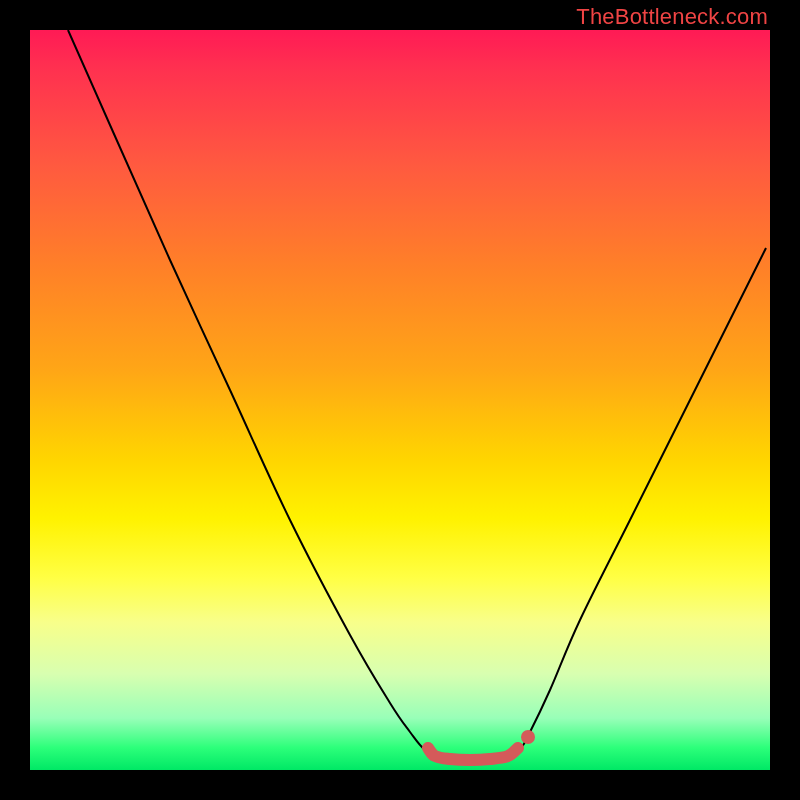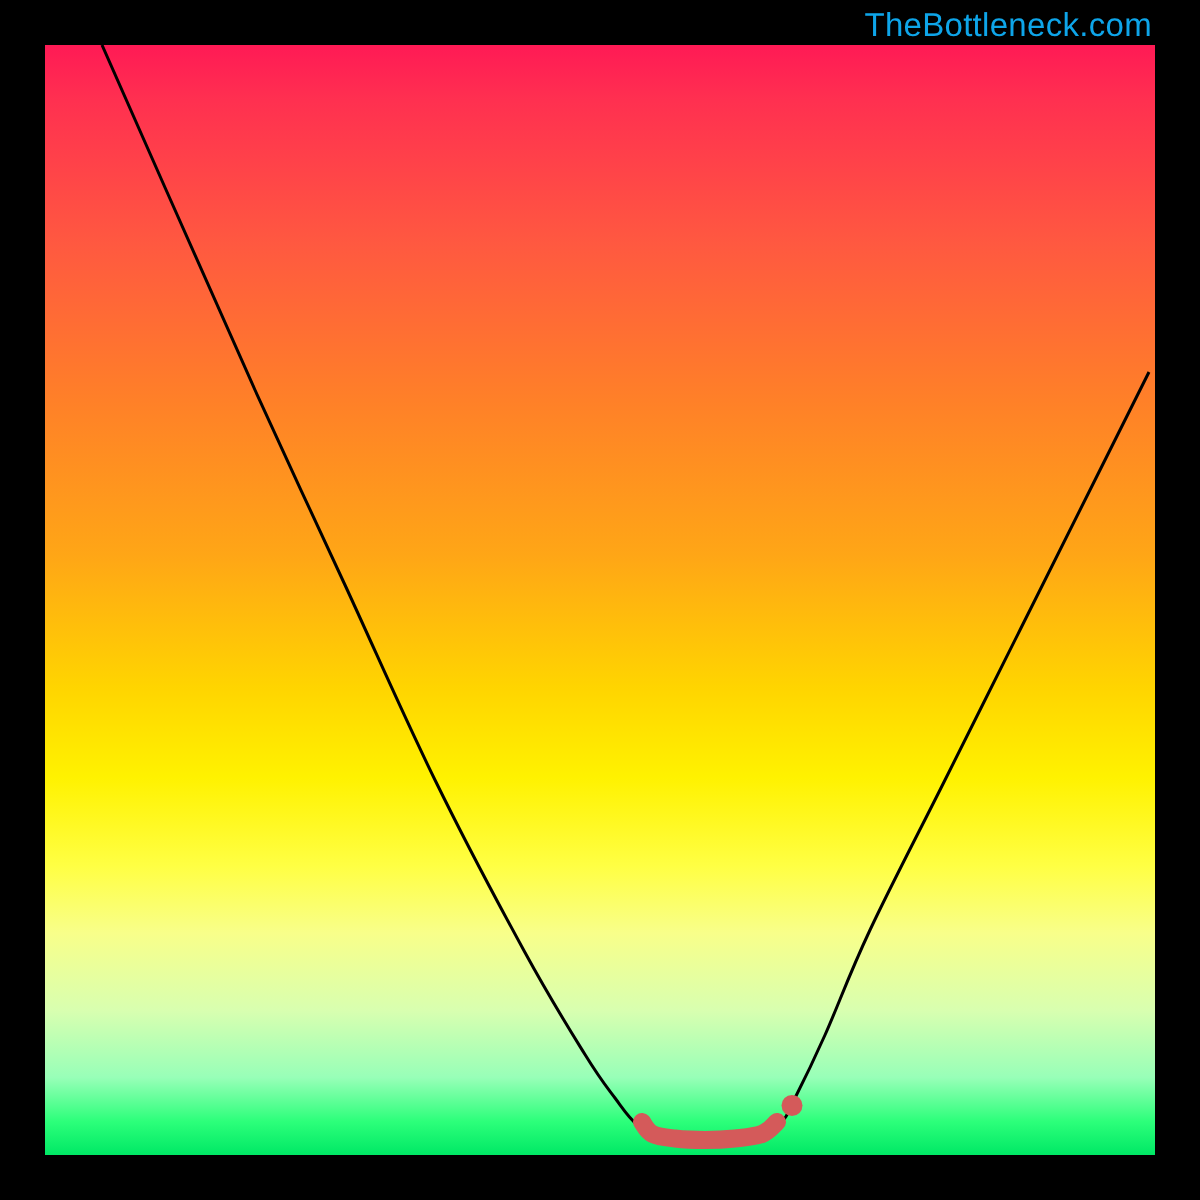--- a/index.html
+++ b/index.html
@@ -37,21 +37,21 @@
       #d8ffb0 87%,
       #98ffb8 93%,
       #2cff7a 97%,
       #00e865 100%
     );
   }
   .watermark {
     position: absolute;
     top: 4px;
     right: 32px;
-    color: #0ea5e9;
+    color: #ef4444;
     font-family: Arial, Helvetica, sans-serif;
     font-size: 22px;
     font-weight: 400;
     letter-spacing: 0.2px;
   }
   svg.curve {
     position: absolute;
     top: 0;
     left: 0;
     width: 740px;

